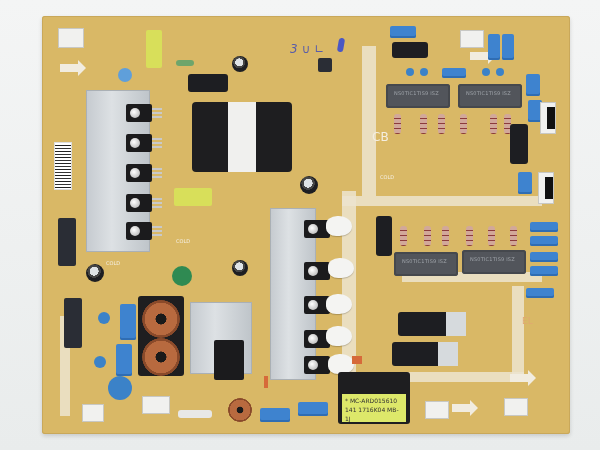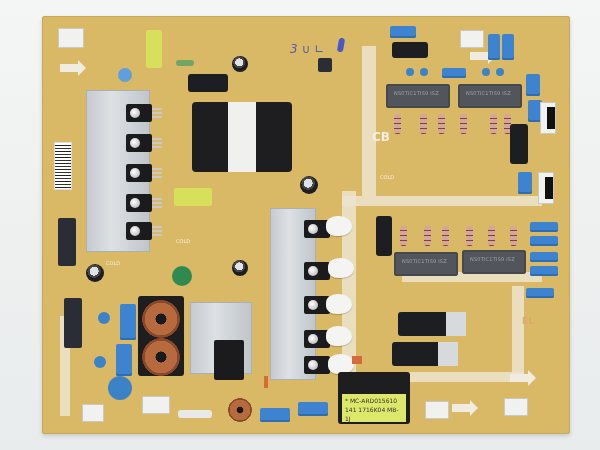--- a/index.html
+++ b/index.html
@@ -20,21 +20,21 @@
             background-image:repeating-linear-gradient(180deg,#d2a89a 0 4px,#8c3b3b 4px 5px);}
   .elcap{position:absolute;background:#1d1e22;border-radius:3px;}
   .elcap-round{position:absolute;border-radius:50%;background:radial-gradient(circle at 45% 40%,#dfe3e6 0 30%,#444 31% 45%,#1d1e22 46%);}
   .relay{position:absolute;background:#52555b;border-radius:3px;box-shadow:inset 0 0 0 2px #45484d;}
   .relay span{position:absolute;left:8px;right:8px;top:6px;font-size:5px;color:#9ea3a9;line-height:6px;letter-spacing:.2px;}
   .conn{position:absolute;background:#2a2d35;border-radius:2px;}
   .white-conn{position:absolute;background:#f1f1ef;border:1px solid #c8c8c4;}
   .toroid{position:absolute;border-radius:50%;background:radial-gradient(circle,#1a1a1a 0 20%,#b86a3f 21% 60%,#8a4a2a 61% 70%,transparent 71%);}
   .silk-arrow{position:absolute;width:18px;height:8px;background:#f1ece0;}
   .silk-arrow::after{content:"";position:absolute;right:-8px;top:-4px;border-left:8px solid #f1ece0;border-top:8px solid transparent;border-bottom:8px solid transparent;}
-  .label{position:absolute;font-size:9px;color:#f4eee0;font-weight:bold;text-align:center;}
+  .label{position:absolute;font-size:9px;color:#f4eee0;font-weight:normal;text-align:center;}
   .small-label{position:absolute;font-size:5px;color:#f4eee0;}
 </style>
 </head>
 <body>
 
 <div id="scene">
   <div id="pcb">
 
     <div class="silk-path" style="left:300px;top:175px;width:14px;height:200px;"></div>
     <div class="silk-path" style="left:300px;top:180px;width:200px;height:10px;"></div>

